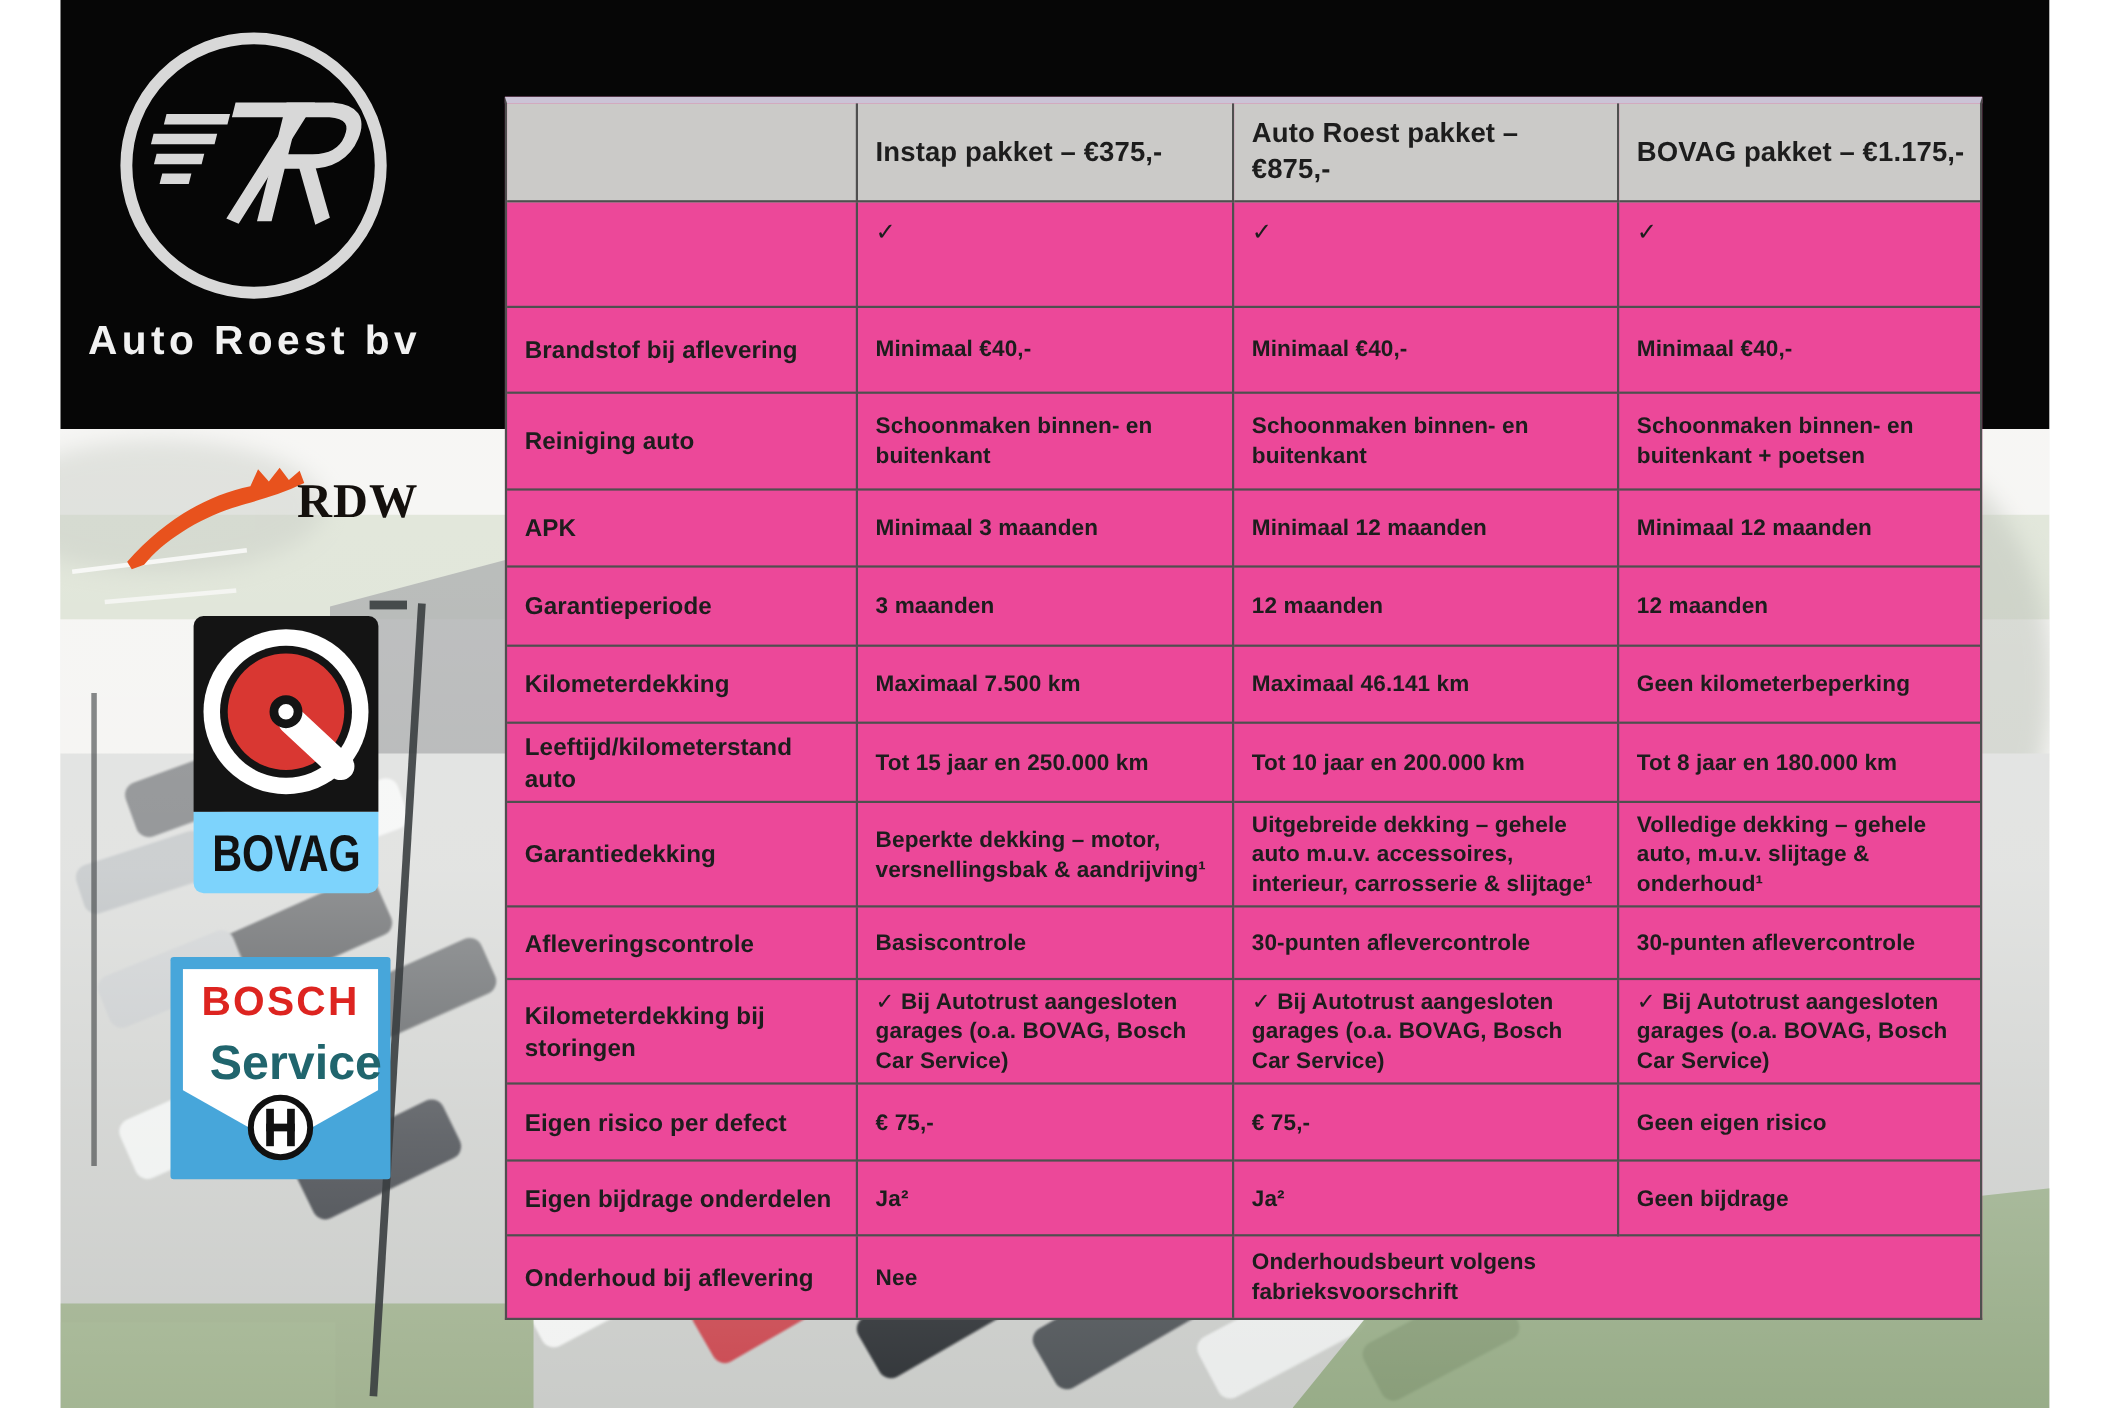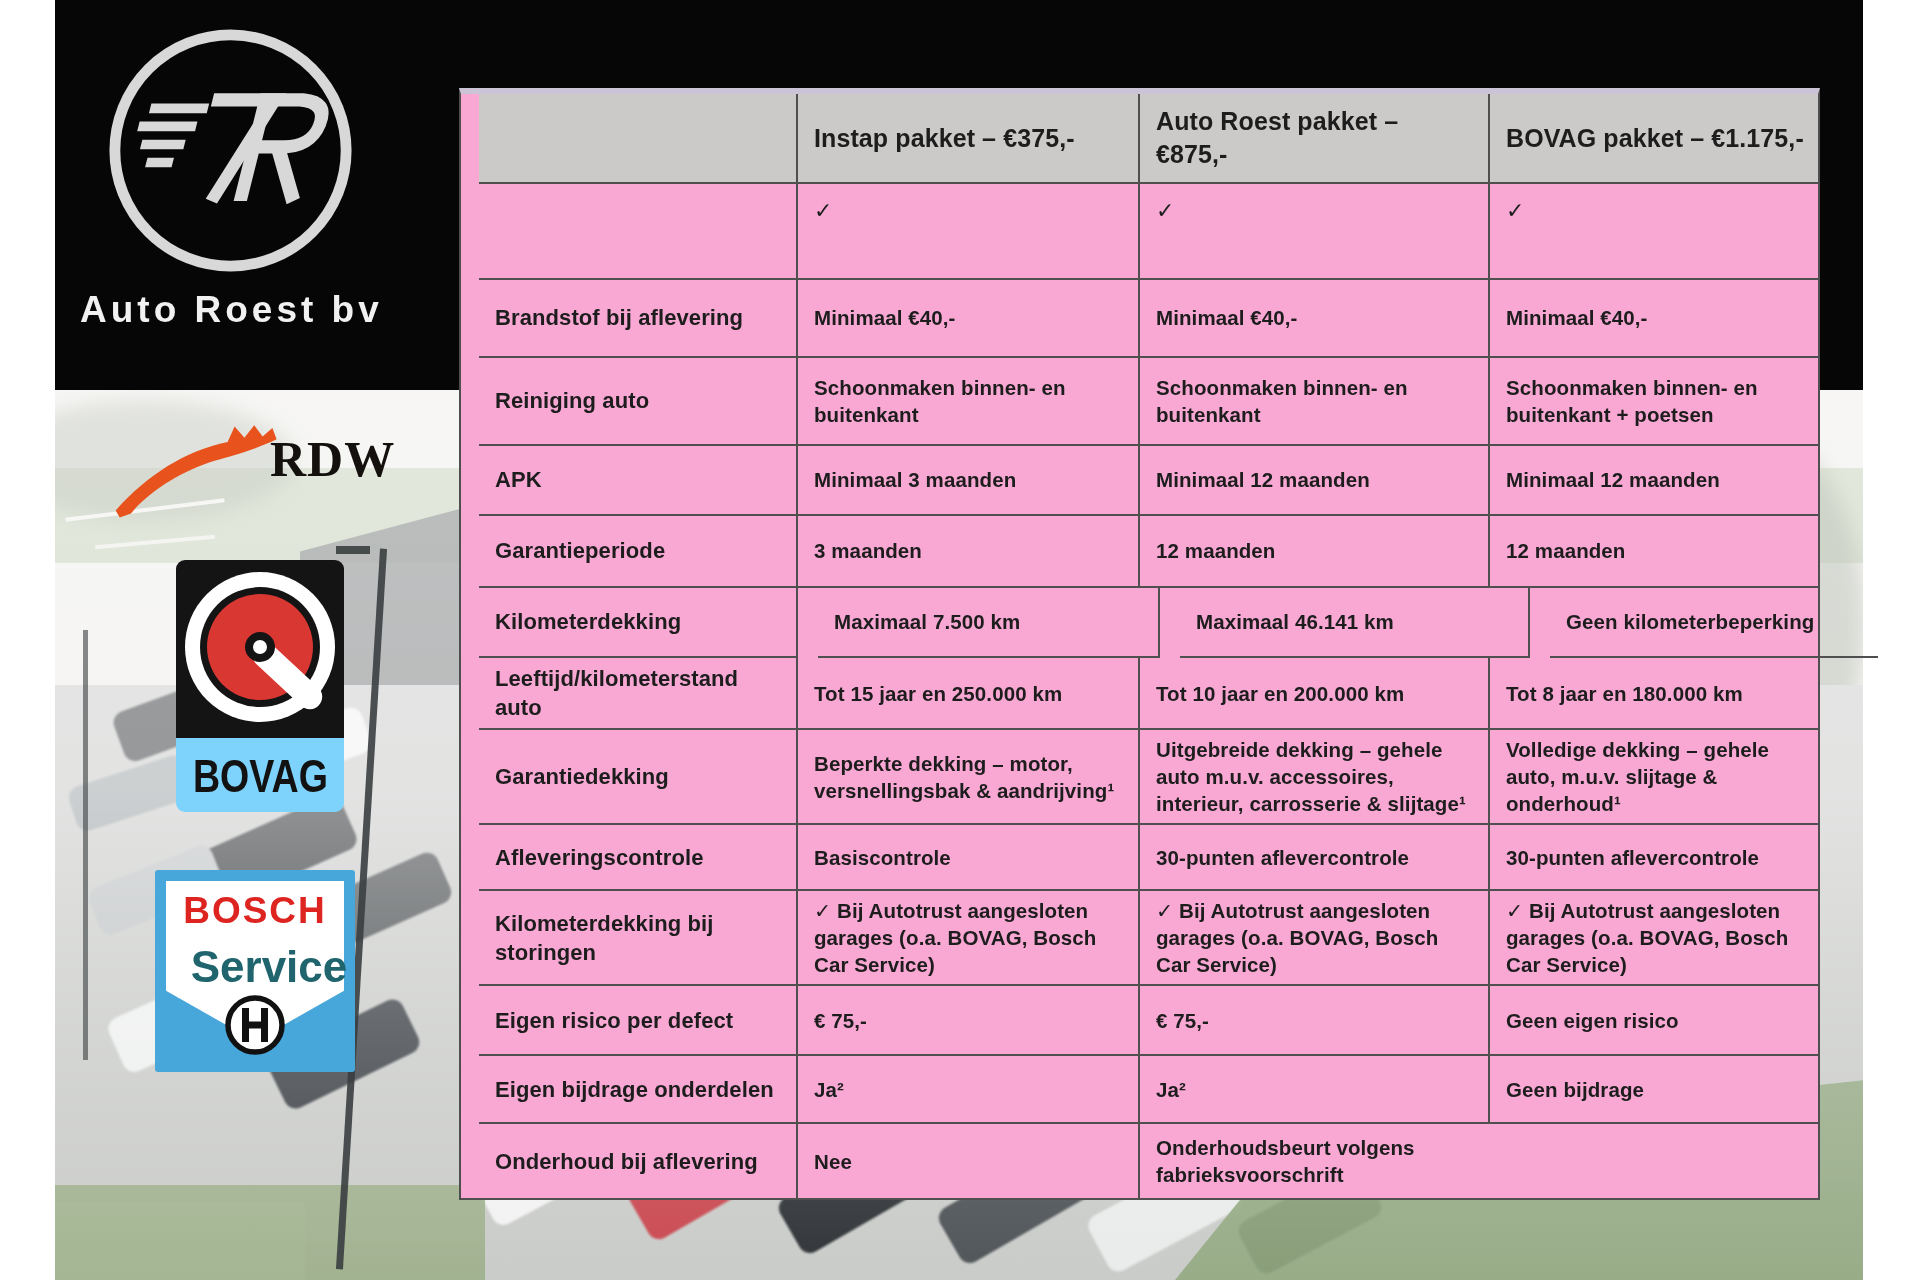--- a/index.html
+++ b/index.html
@@ -29,21 +29,21 @@
                    rgba(255,255,255,.26) 72%,rgba(255,255,255,.07) 100%);}
 
   
   .brand{position:absolute;left:80px;top:18px;width:300px;height:360px;color:#e9e9e9;text-align:center;}
   .brand svg{display:block;margin:0 auto;}
   .brand-name{margin-top:6px;font-size:37px;font-weight:bold;letter-spacing:4px;color:#f1f1f1;white-space:nowrap;}
 
   
   .rdw{position:absolute;left:110px;top:412px;width:320px;height:140px;}
   .rdw-text{position:absolute;left:160px;top:18px;font-family:"Liberation Serif","DejaVu Serif",serif;
-            font-weight:600;font-size:50px;color:#14100d;letter-spacing:1px;}
+            font-weight:600;font-size:44px;color:#14100d;letter-spacing:1px;}
 
   
   .bovag{position:absolute;left:176px;top:560px;width:168px;height:252px;}
   .bovag-top{position:relative;width:168px;height:178px;background:#141414;border-radius:9px 9px 0 0;overflow:hidden;}
   .bv-ring{position:absolute;left:9px;top:12px;width:150px;height:150px;border-radius:50%;background:#ffffff;}
   .bv-gap{position:absolute;left:24px;top:27px;width:120px;height:120px;border-radius:50%;background:#141414;}
   .bv-red{position:absolute;left:31px;top:34px;width:106px;height:106px;border-radius:50%;background:#d93732;}
   .bv-handle{position:absolute;left:72px;top:85px;width:25px;height:86px;border-radius:13px;background:#ffffff;
              transform-origin:12px 6px;transform:rotate(-47deg);}
   .bv-knob{position:absolute;left:69px;top:72px;width:30px;height:30px;border-radius:50%;
@@ -56,22 +56,22 @@
   .bosch{position:absolute;left:155px;top:870px;width:200px;height:202px;background:#47a6da;border-radius:3px;}
   .bosch-shield{position:absolute;left:11px;top:11px;width:178px;height:180px;background:#ffffff;
                 clip-path:polygon(0 0,100% 0,100% 61%,50% 89%,0 61%);}
   .bosch-word{position:absolute;left:0;top:20px;width:200px;text-align:center;
               font-size:37px;font-weight:800;color:#dd2420;letter-spacing:2px;}
   .bosch-service{position:absolute;left:0;top:72px;width:228px;text-align:center;
               font-size:44px;font-weight:700;color:#20656d;}
   .bosch-anchor{position:absolute;left:67px;top:122px;}
 
   
-  .pkg-table{position:absolute;left:459px;top:88px;width:1339px;background:#f9a8d4;
-             border:2px solid #4f4f4f;border-top:6px solid #cbc3d6;box-sizing:content-box;padding-left:18px;}
+  .pkg-table{position:absolute;left:459px;top:88px;width:1339px;background:#ec4899;
+             border:2px solid #4f4f4f;border-top:6px solid #cbc3d6;box-sizing:content-box;}
   .trow{display:grid;grid-template-columns:319px 342px 350px 328px;}
   .cell{display:flex;align-items:center;box-sizing:border-box;
         border-right:2px solid #4f4f4f;border-bottom:2px solid #4f4f4f;
         padding:6px 12px 6px 16px;color:#1d1d1d;font-weight:bold;
         font-size:20.5px;line-height:1.32;letter-spacing:.1px;}
   .trow .cell:last-child{border-right:none;}
   .trow:last-child .cell{border-bottom:none;}
   .cell.hdr{font-size:25px;background:#cbcac8;}
   .cell.lbl{font-size:22px;}
   .cell.chk{align-items:flex-start;padding-top:12px;font-size:22px;}
@@ -209,21 +209,21 @@
         <div class="cell">Minimaal 3 maanden</div>
         <div class="cell">Minimaal 12 maanden</div>
         <div class="cell">Minimaal 12 maanden</div>
       </div>
       <div class="trow" style="min-height: 72px;">
         <div class="cell lbl">Garantieperiode</div>
         <div class="cell">3 maanden</div>
         <div class="cell">12 maanden</div>
         <div class="cell">12 maanden</div>
       </div>
-      <div class="trow" style="min-height: 70px; gap: 20px;">
+      <div class="trow" style="min-height: 70px;">
         <div class="cell lbl">Kilometerdekking</div>
         <div class="cell">Maximaal 7.500 km</div>
         <div class="cell">Maximaal 46.141 km</div>
         <div class="cell">Geen kilometerbeperking</div>
       </div>
       <div class="trow" style="min-height: 72px;">
         <div class="cell lbl">Leeftijd/kilometerstand auto</div>
         <div class="cell">Tot 15 jaar en 250.000 km</div>
         <div class="cell">Tot 10 jaar en 200.000 km</div>
         <div class="cell">Tot 8 jaar en 180.000 km</div>

